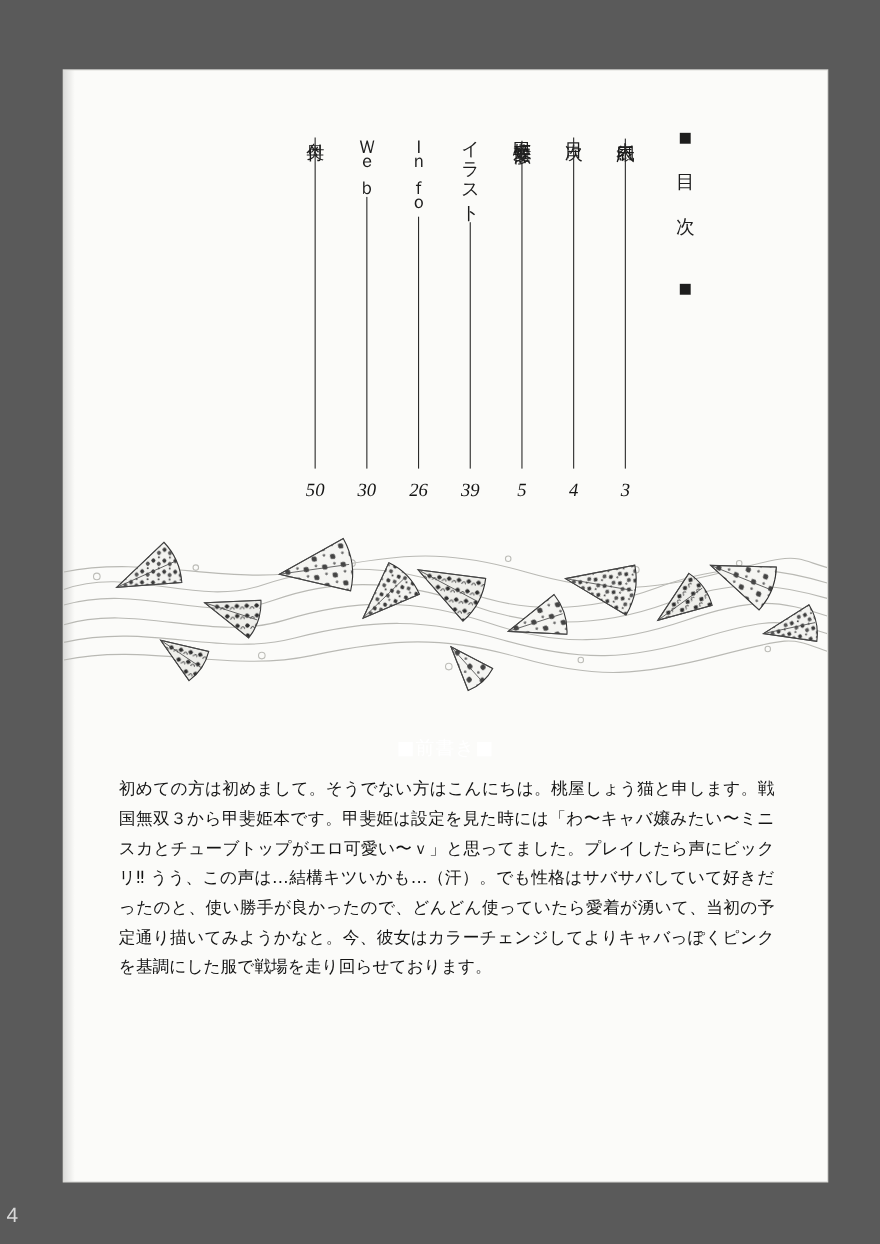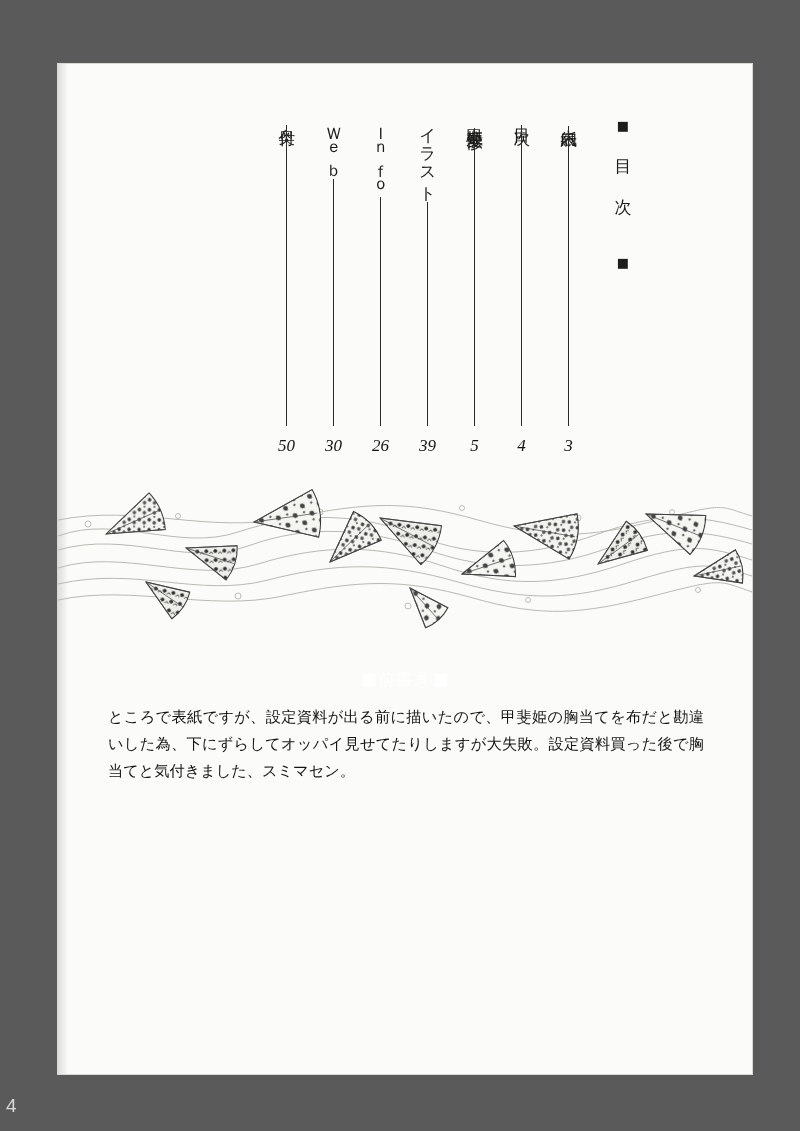--- a/index.html
+++ b/index.html
@@ -338,15 +338,15 @@
         <path d="M0 0 L 40 -15 A 44 44 0 0 1 40 15 Z" fill="url(#leafy3)" stroke="#333" stroke-width="1"></path>
         <path d="M0 0 L 40 -15 M0 0 L 42 0 M0 0 L 40 15" stroke="#4a4a4a" stroke-width="0.7" fill="none"></path>
       </g>
     </g>
   </svg>
 </div>
 
 <div class="preface">
   <div class="preface-heading">■前書き■</div>
   <div class="preface-body">
-    <p>ところで表紙ですが、設定資料が出る前に描いたので、甲斐姫の胸当てを布だと勘違いした為、下にずらしてオッパイ見せてたりしますが大失敗。設定資料買った後で胸当てと気付きました、スミマセン。</p>
+    <p>初めての方は初めまして。そうでない方はこんにちは。桃屋しょう猫と申します。戦国無双３から甲斐姫本です。甲斐姫は設定を見た時には「わ〜キャバ嬢みたい〜ミニスカとチューブトップがエロ可愛い〜ｖ」と思ってました。プレイしたら声にビックリ‼ うう、この声は…結構キツいかも…（汗）。でも性格はサバサバしていて好きだったのと、使い勝手が良かったので、どんどん使っていたら愛着が湧いて、当初の予定通り描いてみようかなと。今、彼女はカラーチェンジしてよりキャバっぽくピンクを基調にした服で戦場を走り回らせております。</p>
   </div>
 </div>
 
 </body></html>

